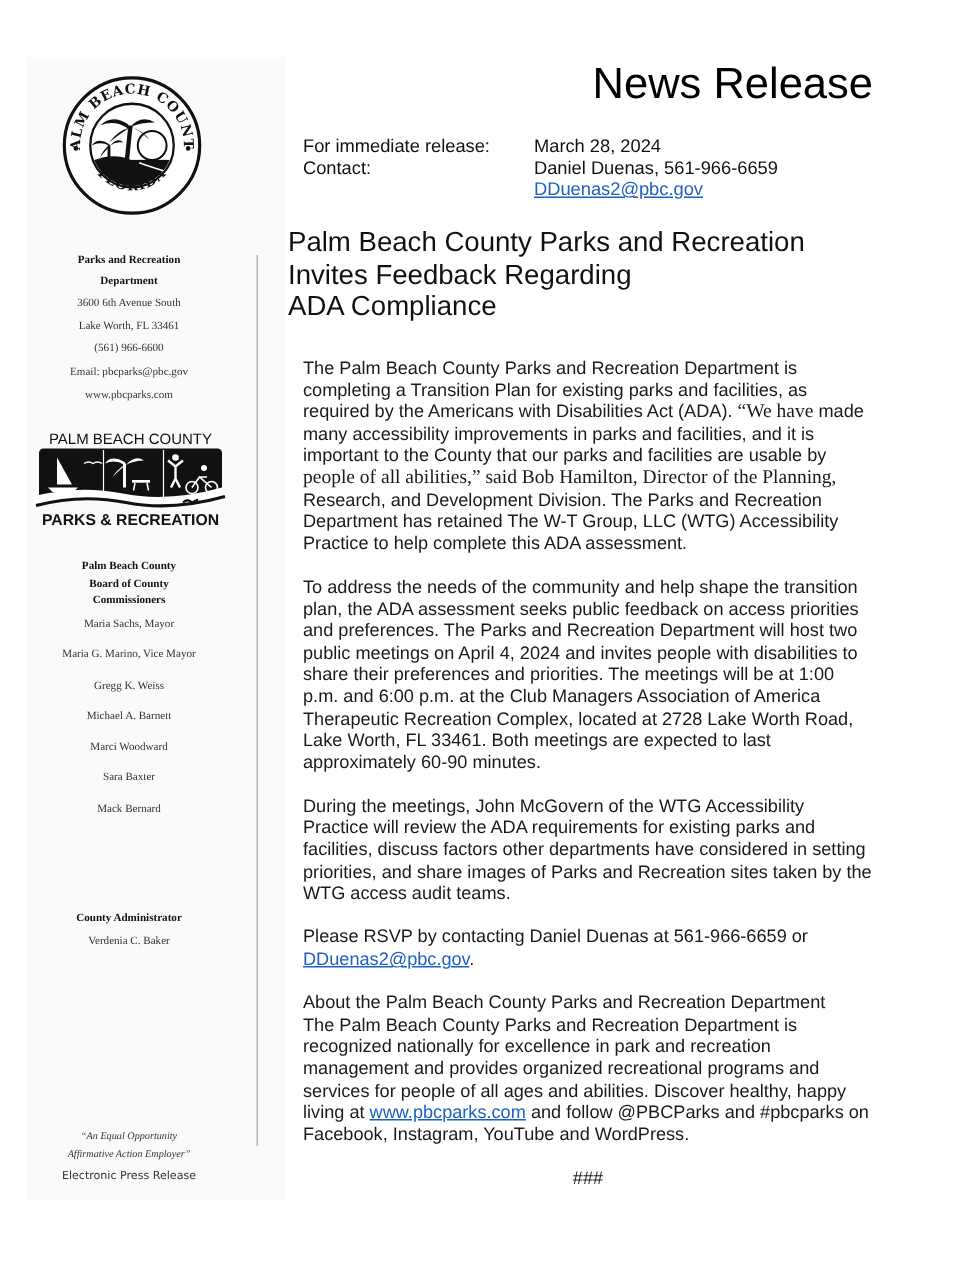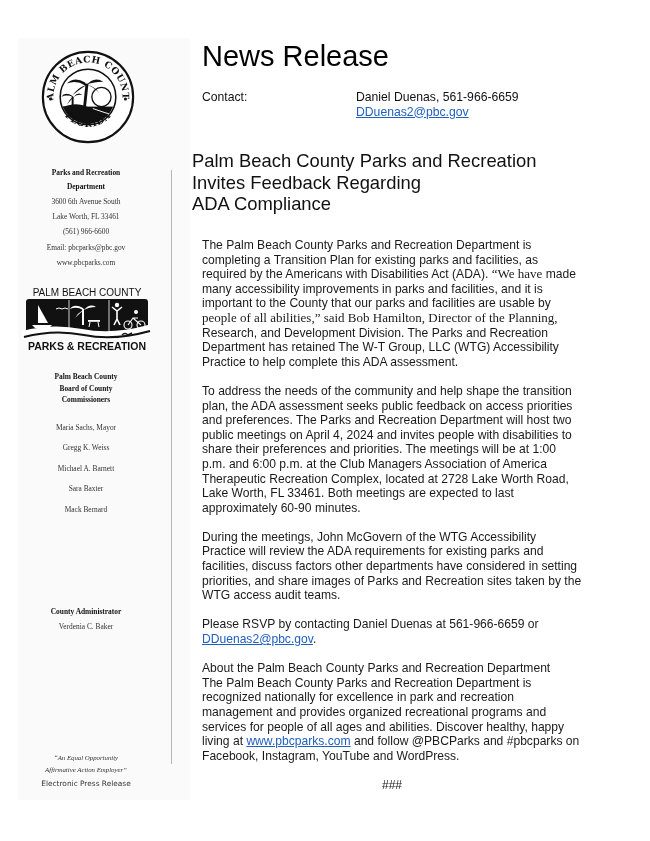--- a/index.html
+++ b/index.html
@@ -21,21 +21,21 @@
 
   .dept-block { top: 167px; }
   .pbc-logo { position: absolute; left: 22px; top: 287px; width: 130px; height: 66px; }
   .board-block { top: 371px; }
   .admin-block { top: 604px; }
   .eeo-block { top: 752px; font-style: italic; font-size: 6.8px; }
   .epr-block { top: 779px; font-family: "DejaVu Sans", sans-serif; font-size: 7.4px; color: #333; }
 
   
   .main { position: absolute; left: 202px; top: 0; width: 380px; }
-  .news-title { position: absolute; left: 0; top: 38px; width: 380px; text-align: left;
+  .news-title { position: absolute; left: 0; top: 38px; width: 380px; text-align: right;
                 font-size: 29px; color: #000; line-height: 36px; }
   .meta { position: absolute; left: 0; top: 90px; font-size: 12.2px; line-height: 14.5px; }
   .meta-row { display: flex; }
   .meta-label { width: 154px; }
   .link { color: #1f5fbf; text-decoration: underline; }
   .headline { position: absolute; left: -10px; top: 150px; width: 400px; text-align: left;
               font-size: 18.4px; line-height: 21.5px; color: #111; }
   .body { position: absolute; left: 0; top: 238px; width: 380px; font-size: 12.1px;
           line-height: 14.6px; color: #1a1a1a; }
   .para { margin: 0 0 14.6px 0; }
@@ -110,44 +110,50 @@
   <circle cx="119" cy="38" r="4" stroke="#fff" stroke-width="1.1" fill="none"></circle>
   <circle cx="114" cy="25" r="2" fill="#fff"></circle>
   <path d="M106 38 L 111 31 L 119 38 M111 31 L 116 31" stroke="#fff" stroke-width="1.1" fill="none"></path>
   <path d="M100 48 q 3 -3 6 0 l 4 -2" stroke="#111" stroke-width="1.5" fill="none"></path>
   <text x="65" y="63" text-anchor="middle" font-family="Liberation Sans, sans-serif" font-size="10.5" font-weight="bold" fill="#111">PARKS &amp; RECREATION</text>
 </svg>
 
 <div class="sb-text board-block">
   <span class="sb-line-tight sb-bold">Palm Beach County</span>
   <span class="sb-line-tight sb-bold">Board of County</span>
-  <span class="sb-line-tight sb-bold" style="margin-bottom:12px">Commissioners</span>
+  <span class="sb-line-tight sb-bold" style="margin-bottom:0">Commissioners</span>
   <span class="sb-line-gap">Maria Sachs, Mayor</span>
+  <span class="sb-line-gap">Maria G. Marino, Vice Mayor</span>
   <span class="sb-line-gap">Gregg K. Weiss</span>
   <span class="sb-line-gap">Michael A. Barnett</span>
+  <span class="sb-line-gap">Marci Woodward</span>
   <span class="sb-line-gap">Sara Baxter</span>
   <span class="sb-line-gap">Mack Bernard</span>
 </div>
 
 <div class="sb-text admin-block">
   <span class="sb-line sb-bold">County Administrator</span>
   <span class="sb-line">Verdenia C. Baker</span>
 </div>
 
 <div class="sb-text eeo-block">
   <span class="sb-line-tight">“An Equal Opportunity</span>
   <span class="sb-line-tight">Affirmative Action Employer”</span>
 </div>
 
 <div class="sb-text epr-block">Electronic Press Release</div>
 
 <div class="main">
   <div class="news-title">News Release</div>
 
   <div class="meta">
+    <div class="meta-row">
+      <span class="meta-label">For immediate release:</span>
+      <span>March 28, 2024</span>
+    </div>
     <div class="meta-row">
       <span class="meta-label">Contact:</span>
       <span>Daniel Duenas, 561-966-6659</span>
     </div>
     <div class="meta-row">
       <span class="meta-label"></span>
       <a class="link">DDuenas2@pbc.gov</a>
     </div>
   </div>
 

